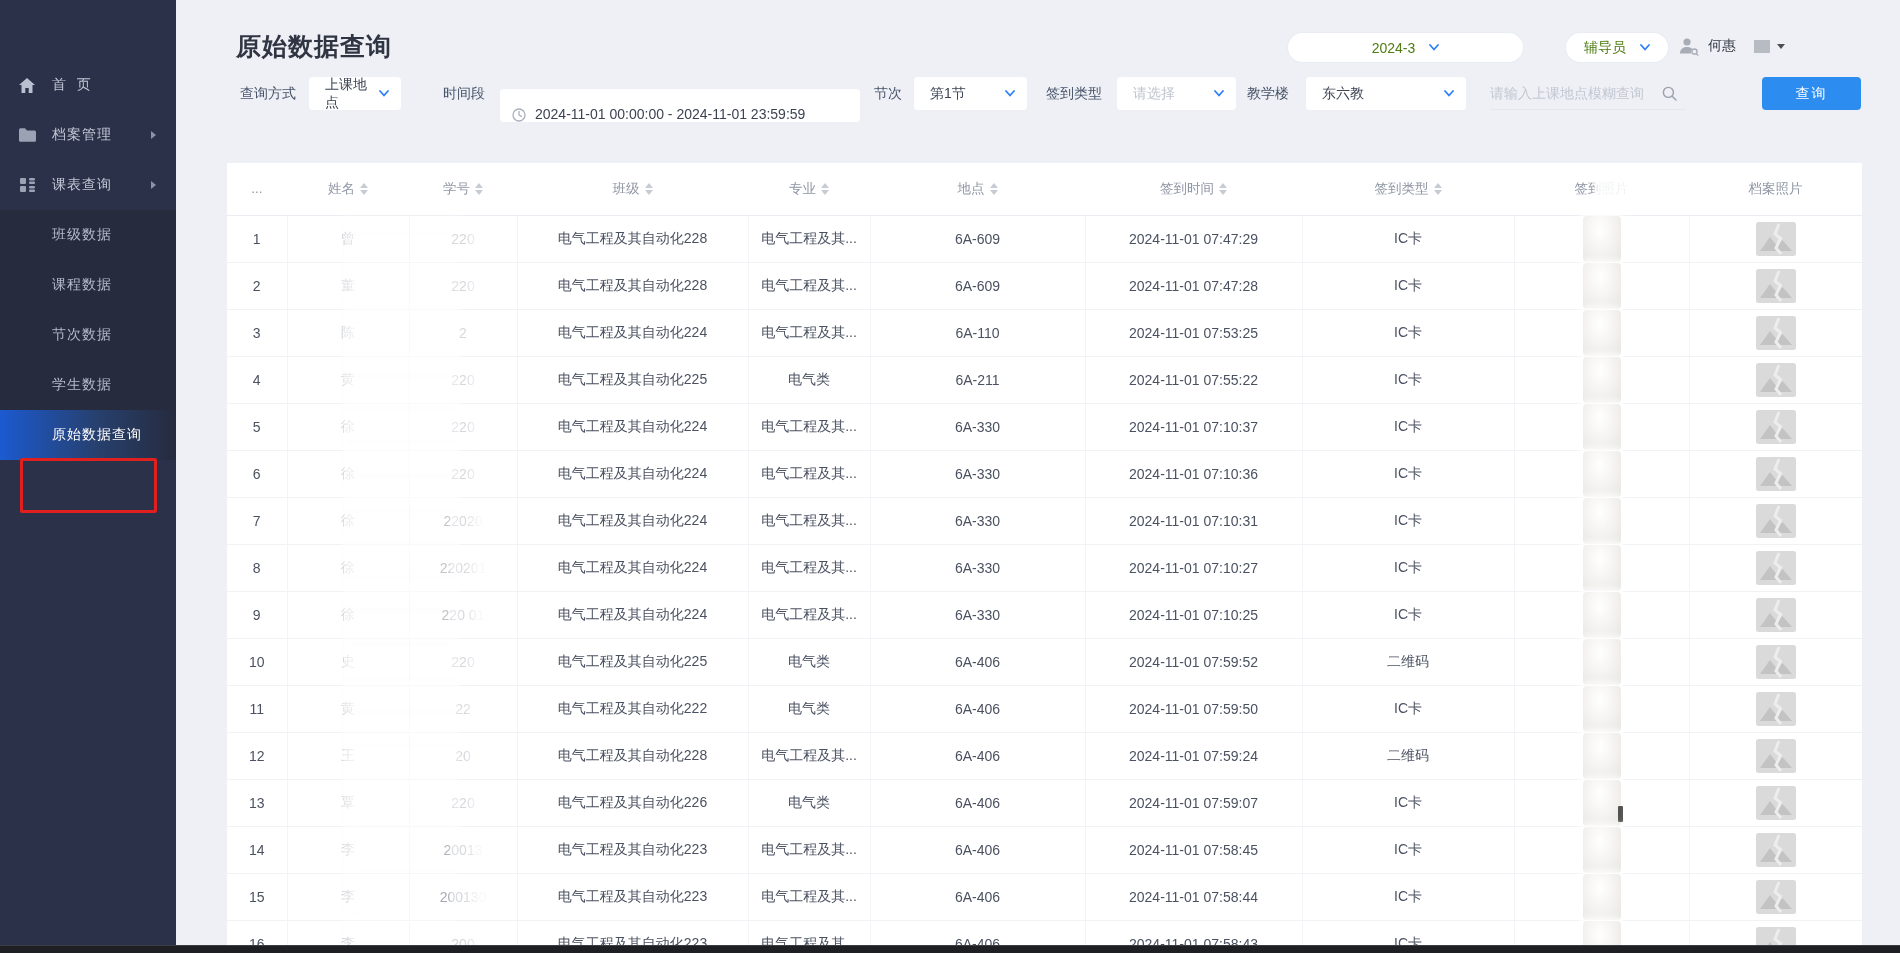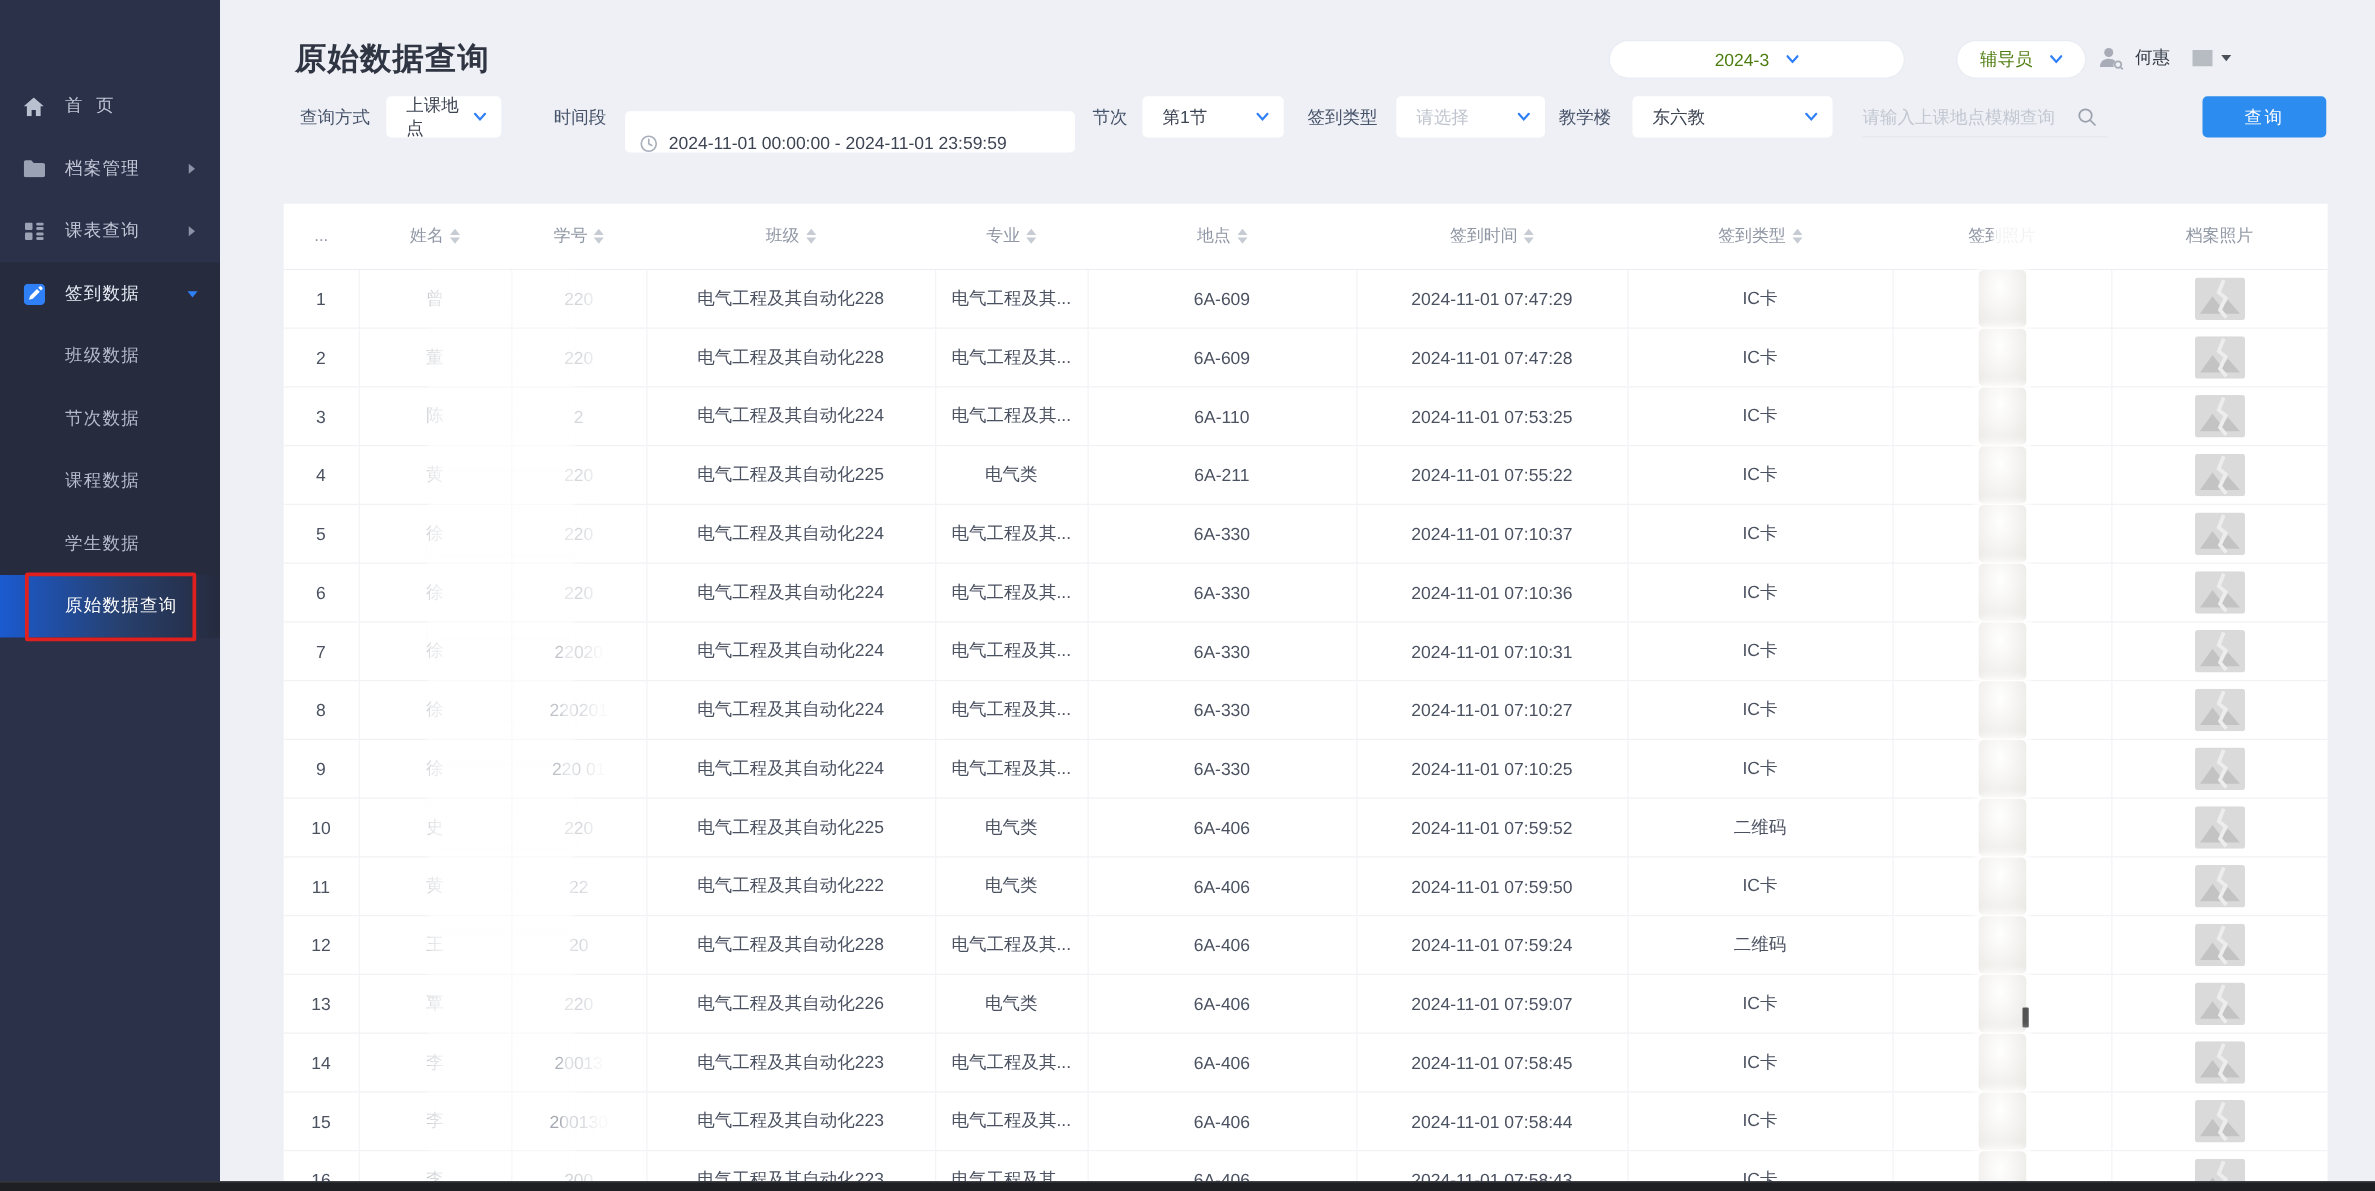--- a/index.html
+++ b/index.html
@@ -109,38 +109,28 @@
             <rect x="0" y="8" width="6" height="6" rx="1" fill="#9aa2b4"></rect>
             <rect x="9" y="8" width="6" height="2.4" rx="1" fill="#9aa2b4"></rect>
             <rect x="9" y="11.6" width="6" height="2.4" rx="1" fill="#9aa2b4"></rect>
           </svg>
       </span>
       <span class="lbl">课表查询</span>
       <span class="arrow-r"></span>
     </div>
 
     <div class="s-group">
-      <div class="s-item">
-        <span class="ico">
-          <svg width="17" height="17" viewBox="0 0 17 17">
-              <rect x="0" y="0" width="17" height="17" rx="3.5" fill="#2f80f7"></rect>
-              <path d="M4.2 12.8 L5 9.8 L10.6 4.2 L12.8 6.4 L7.2 12 Z M11.6 3.2 L12.6 2.2 C13 1.8 13.6 1.8 14 2.2 L14.8 3 C15.2 3.4 15.2 4 14.8 4.4 L13.8 5.4 Z" fill="#fff"></path>
-            </svg>
-        </span>
-        <span class="lbl">签到数据</span>
-        <span class="arrow-d-blue"></span>
-      </div>
       <div class="s-sub">
         <span class="lbl">班级数据</span>
       </div>
       <div class="s-sub">
-        <span class="lbl">节次数据</span>
+        <span class="lbl">课程数据</span>
       </div>
       <div class="s-sub">
-        <span class="lbl">课程数据</span>
+        <span class="lbl">节次数据</span>
       </div>
       <div class="s-sub">
         <span class="lbl">学生数据</span>
       </div>
       <div class="s-sub active">
         <span class="lbl">原始数据查询</span>
       </div>
     </div>
 
   </nav>

